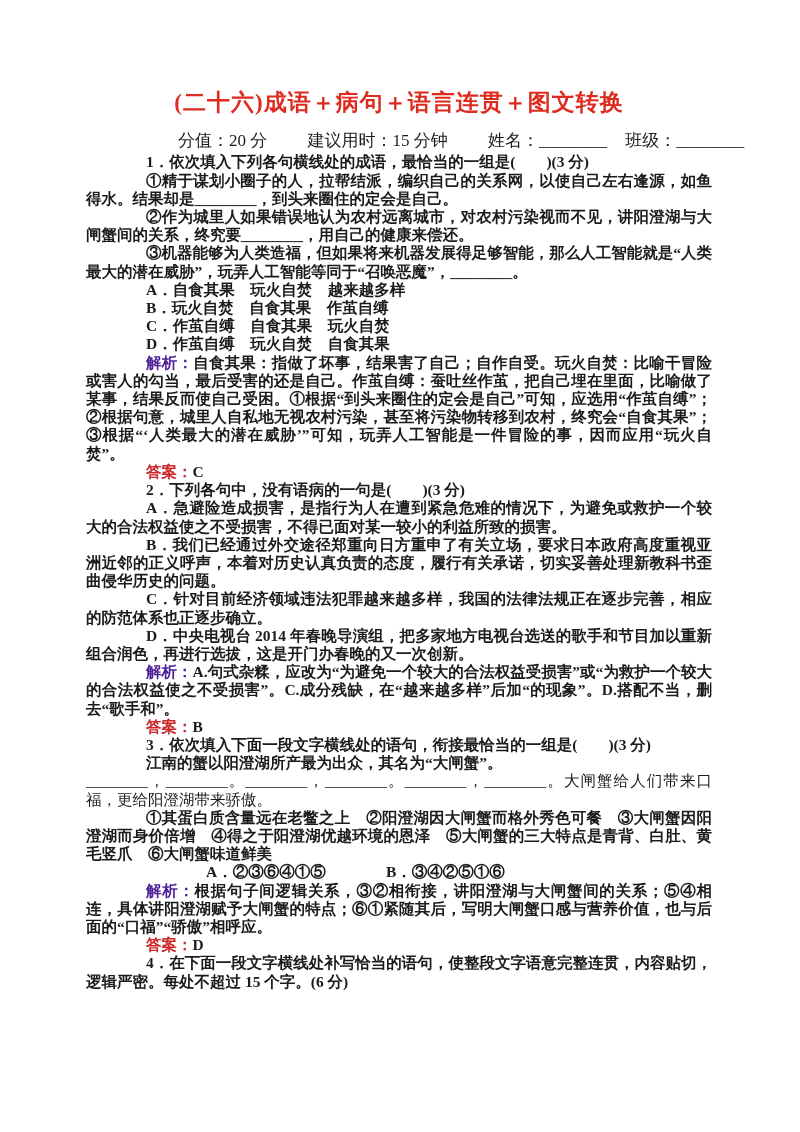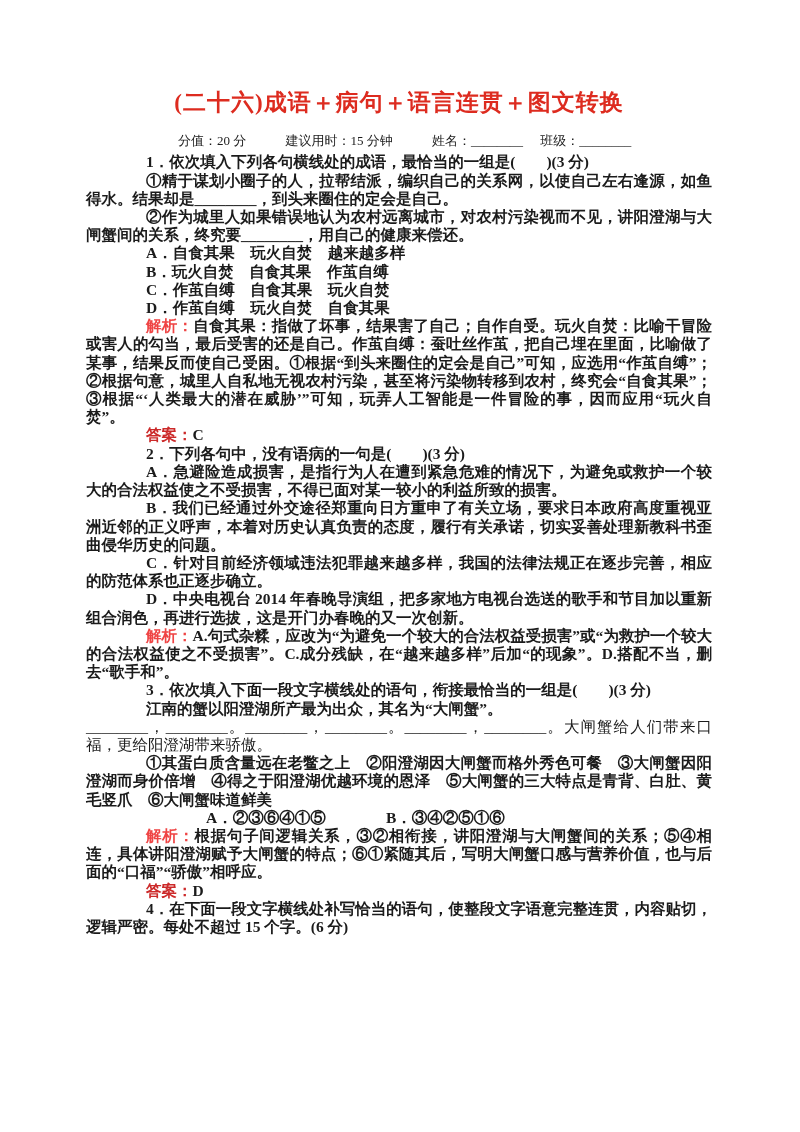--- a/index.html
+++ b/index.html
@@ -20,37 +20,37 @@
     margin: 0 0 15px 0;
     text-align: center;
     font-size: 23px;
     font-weight: bold;
     color: #dd2b1f;
     letter-spacing: 1px;
     line-height: 1.15;
   }
   .meta-row {
     padding-left: 92px;
-    font-size: 13px;
+    font-size: 17px;
     line-height: 19px;
     margin-bottom: 3px;
     white-space: nowrap;
   }
   .meta-row span { margin-right: 36px; }
   .meta-row span:nth-child(3) { margin-right: 14px; }
   .meta-row span:last-child { margin-right: 0; }
   p {
     margin: 0;
     font-size: 15.5px;
     line-height: 18.2px;
     text-align: justify;
   }
   .indent { text-indent: 60px; font-weight: bold; }
   .no-indent { text-indent: 0; }
-  .lbl-analysis { color: #ef4444; }
+  .lbl-analysis { color: #4c1d95; }
   .lbl-answer  { color: #cc2a2a; }
   .opt-col { display: inline-block; width: 240px; }
 </style>
 </head>
 <body>
 
 <main class="page">
 
   <h1 class="doc-title">(二十六)成语＋病句＋语言连贯＋图文转换</h1>
 
@@ -58,35 +58,37 @@
     <span>分值：20 分</span>
     <span>建议用时：15 分钟</span>
     <span>姓名：________</span>
     <span>班级：________</span>
   </div>
 
   <section>
     <p class="indent">1．依次填入下列各句横线处的成语，最恰当的一组是(　　)(3 分)</p>
     <p class="indent">①精于谋划小圈子的人，拉帮结派，编织自己的关系网，以使自己左右逢源，如鱼得水。结果却是________，到头来圈住的定会是自己。</p>
     <p class="indent">②作为城里人如果错误地认为农村远离城市，对农村污染视而不见，讲阳澄湖与大闸蟹间的关系，终究要________，用自己的健康来偿还。</p>
+    <p class="indent">③机器能够为人类造福，但如果将来机器发展得足够智能，那么人工智能就是“人类最大的潜在威胁”，玩弄人工智能等同于“召唤恶魔”，________。</p>
     <p class="indent">A．自食其果　玩火自焚　越来越多样</p>
     <p class="indent">B．玩火自焚　自食其果　作茧自缚</p>
     <p class="indent">C．作茧自缚　自食其果　玩火自焚</p>
     <p class="indent">D．作茧自缚　玩火自焚　自食其果</p>
     <p class="indent"><span class="lbl-analysis">解析：</span><span>自食其果：指做了坏事，结果害了自己；自作自受。玩火自焚：比喻干冒险或害人的勾当，最后受害的还是自己。作茧自缚：蚕吐丝作茧，把自己埋在里面，比喻做了某事，结果反而使自己受困。①根据“到头来圈住的定会是自己”可知，应选用“作茧自缚”；②根据句意，城里人自私地无视农村污染，甚至将污染物转移到农村，终究会“自食其果”；③根据“‘人类最大的潜在威胁’”可知，玩弄人工智能是一件冒险的事，因而应用“玩火自焚”。</span></p>
     <p class="indent"><span class="lbl-answer">答案：</span><span>C</span></p>
   </section>
 
   <section>
     <p class="indent">2．下列各句中，没有语病的一句是(　　)(3 分)</p>
     <p class="indent">A．急避险造成损害，是指行为人在遭到紧急危难的情况下，为避免或救护一个较大的合法权益使之不受损害，不得已面对某一较小的利益所致的损害。</p>
     <p class="indent">B．我们已经通过外交途径郑重向日方重申了有关立场，要求日本政府高度重视亚洲近邻的正义呼声，本着对历史认真负责的态度，履行有关承诺，切实妥善处理新教科书歪曲侵华历史的问题。</p>
     <p class="indent">C．针对目前经济领域违法犯罪越来越多样，我国的法律法规正在逐步完善，相应的防范体系也正逐步确立。</p>
     <p class="indent">D．中央电视台 2014 年春晚导演组，把多家地方电视台选送的歌手和节目加以重新组合润色，再进行选拔，这是开门办春晚的又一次创新。</p>
     <p class="indent"><span class="lbl-analysis">解析：</span><span>A.句式杂糅，应改为“为避免一个较大的合法权益受损害”或“为救护一个较大的合法权益使之不受损害”。C.成分残缺，在“越来越多样”后加“的现象”。D.搭配不当，删去“歌手和”。</span></p>
+    <p class="indent"><span class="lbl-answer">答案：</span><span>B</span></p>
   </section>
 
   <section>
     <p class="indent">3．依次填入下面一段文字横线处的语句，衔接最恰当的一组是(　　)(3 分)</p>
     <p class="indent">江南的蟹以阳澄湖所产最为出众，其名为“大闸蟹”。</p>
     <p class="no-indent">________，________。________，________。________，________。大闸蟹给人们带来口福，更给阳澄湖带来骄傲。</p>
     <p class="indent">①其蛋白质含量远在老鳖之上　②阳澄湖因大闸蟹而格外秀色可餐　③大闸蟹因阳澄湖而身价倍增　④得之于阳澄湖优越环境的恩泽　⑤大闸蟹的三大特点是青背、白肚、黄毛竖爪　⑥大闸蟹味道鲜美</p>
     <p class="indent"><span class="opt-col">A．②③⑥④①⑤</span><span>B．③④②⑤①⑥</span></p>
     <p class="indent"><span class="lbl-analysis">解析：</span><span>根据句子间逻辑关系，③②相衔接，讲阳澄湖与大闸蟹间的关系；⑤④相连，具体讲阳澄湖赋予大闸蟹的特点；⑥①紧随其后，写明大闸蟹口感与营养价值，也与后面的“口福”“骄傲”相呼应。</span></p>
     <p class="indent"><span class="lbl-answer">答案：</span><span>D</span></p>

